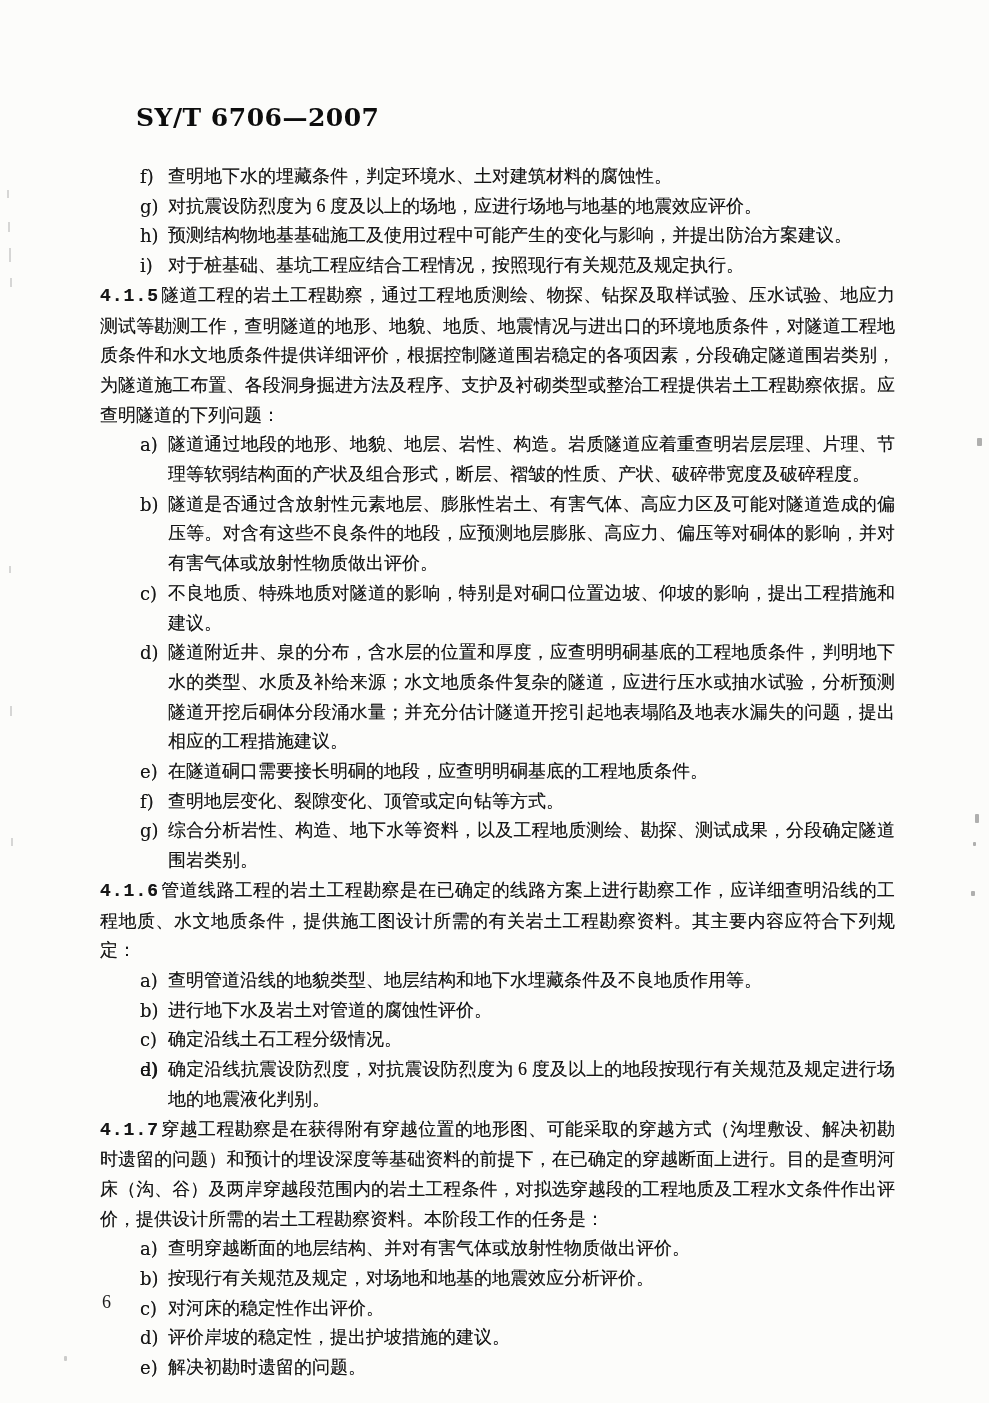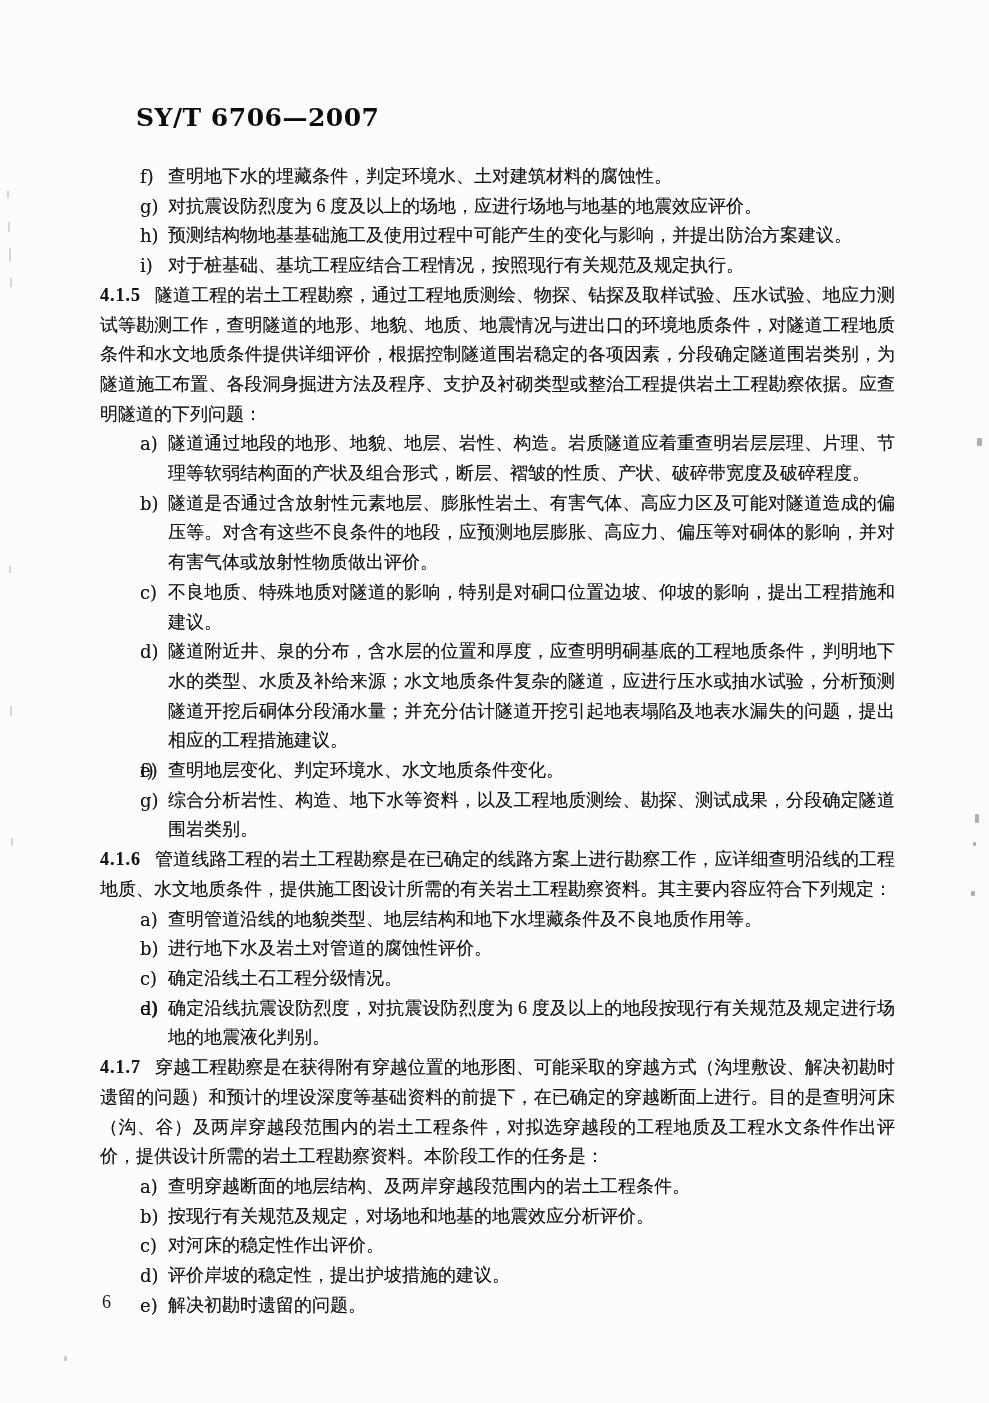--- a/index.html
+++ b/index.html
@@ -31,23 +31,23 @@
     width: 795px;
     font-size: 18px;
     line-height: 29.7px;
     text-align: justify;
     color: #161616;
     text-shadow: 0 0 0.5px rgba(20,20,20,0.55);
   }
   .sec { margin: 0; }
   .sec .num {
     font-weight: bold;
-    font-family: Liberation Serif, serif;
+    font-family: Liberation Mono, monospace;
     letter-spacing: 1px;
-    margin-right: 14px;
+    margin-right: 2px;
   }
   .li {
     position: relative;
     padding-left: 68px;
     margin: 0;
   }
   .li .lab {
     position: absolute;
     left: 40px;
     top: 0;
@@ -106,24 +106,24 @@
     <div class="li">
       <span class="lab">b)</span><span>隧道是否通过含放射性元素地层、膨胀性岩土、有害气体、高应力区及可能对隧道造成的偏压等。对含有这些不良条件的地段，应预测地层膨胀、高应力、偏压等对硐体的影响，并对有害气体或放射性物质做出评价。</span>
     </div>
     <div class="li">
       <span class="lab">c)</span><span>不良地质、特殊地质对隧道的影响，特别是对硐口位置边坡、仰坡的影响，提出工程措施和建议。</span>
     </div>
     <div class="li">
       <span class="lab">d)</span><span>隧道附近井、泉的分布，含水层的位置和厚度，应查明明硐基底的工程地质条件，判明地下水的类型、水质及补给来源；水文地质条件复杂的隧道，应进行压水或抽水试验，分析预测隧道开挖后硐体分段涌水量；并充分估计隧道开挖引起地表塌陷及地表水漏失的问题，提出相应的工程措施建议。</span>
     </div>
     <div class="li">
-      <span class="lab">e)</span>
+      <span class="lab">e)</span><span>在隧道硐口需要接长明硐的地段，应查明明硐基底的工程地质条件。</span>
     </div>
     <div class="li">
-      <span class="lab">f)</span><span>查明地层变化、判定环境水、水文地质条件变化。</span>
+      <span class="lab">f)</span><span>查明地层变化、裂隙变化、顶管或定向钻等方式。</span>
     </div>
     <div class="li">
       <span class="lab">g)</span><span>综合分析岩性、构造、地下水等资料，以及工程地质测绘、勘探、测试成果，分段确定隧道围岩类别。</span>
     </div>
 
     <p class="sec">
       <span class="num">4.1.6</span><span>管道线路工程的岩土工程勘察是在已确定的线路方案上进行勘察工作，应详细查明沿线的工程地质、水文地质条件，提供施工图设计所需的有关岩土工程勘察资料。其主要内容应符合下列规定：</span>
     </p>
 
     <div class="li">
@@ -140,21 +140,21 @@
     </div>
     <div class="li">
       <span class="lab">e)</span><span>确定沿线抗震设防烈度，对抗震设防烈度为 6 度及以上的地段按现行有关规范及规定进行场地的地震液化判别。</span>
     </div>
 
     <p class="sec">
       <span class="num">4.1.7</span><span>穿越工程勘察是在获得附有穿越位置的地形图、可能采取的穿越方式（沟埋敷设、解决初勘时遗留的问题）和预计的埋设深度等基础资料的前提下，在已确定的穿越断面上进行。目的是查明河床（沟、谷）及两岸穿越段范围内的岩土工程条件，对拟选穿越段的工程地质及工程水文条件作出评价，提供设计所需的岩土工程勘察资料。本阶段工作的任务是：</span>
     </p>
 
     <div class="li">
-      <span class="lab">a)</span><span>查明穿越断面的地层结构、及两岸穿越段范围内的岩土工程条件。</span>
+      <span class="lab">a)</span><span>查明穿越断面的地层结构、并对有害气体或放射性物质做出评价。</span>
     </div>
     <div class="li">
       <span class="lab">b)</span><span>按现行有关规范及规定，对场地和地基的地震效应分析评价。</span>
     </div>
     <div class="li">
       <span class="lab">c)</span><span>对河床的稳定性作出评价。</span>
     </div>
     <div class="li">
       <span class="lab">d)</span><span>评价岸坡的稳定性，提出护坡措施的建议。</span>
     </div>

